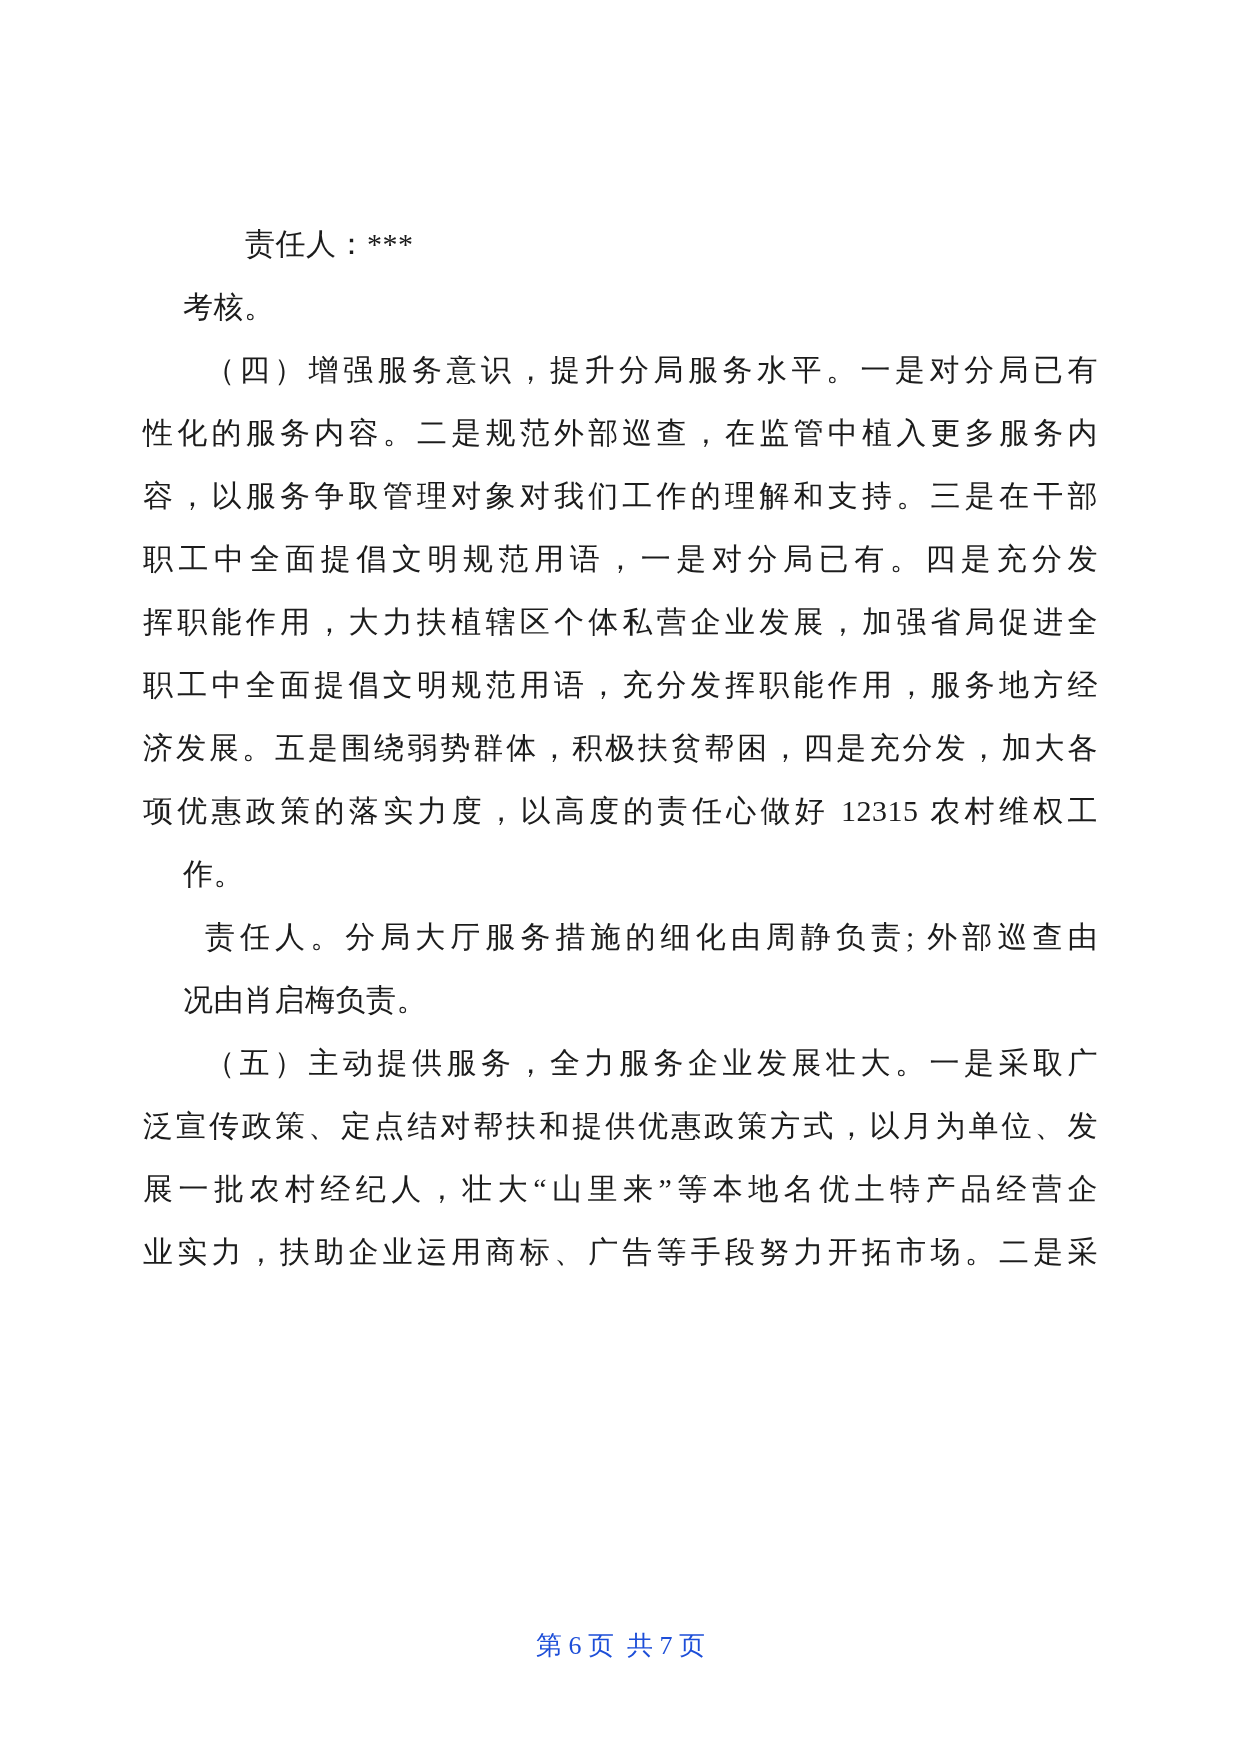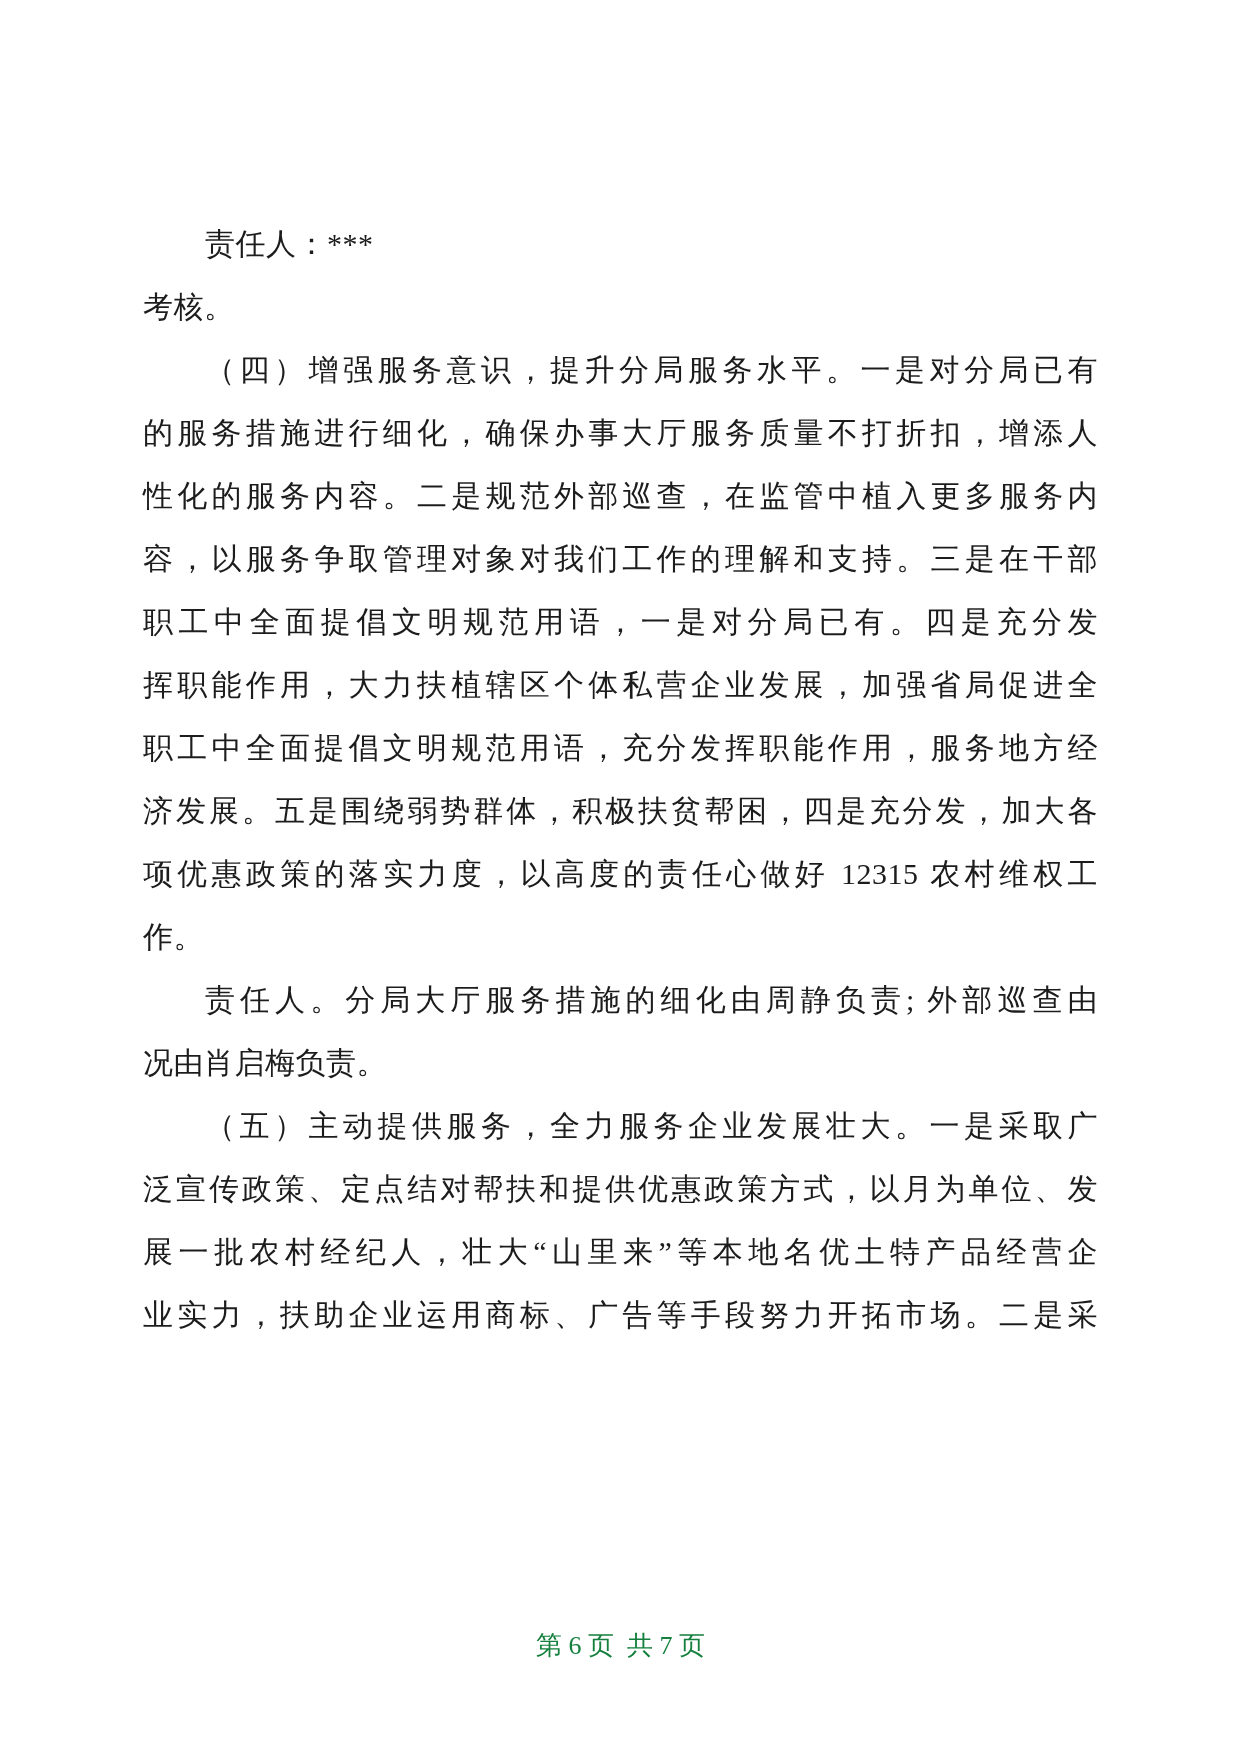--- a/index.html
+++ b/index.html
@@ -29,41 +29,41 @@
     text-align: justify;
     text-align-last: justify;
     text-justify: inter-ideograph;
     letter-spacing: 0.5px;
   }
   .line.indent {
     text-indent: 62px;
   }
   .line.end {
     text-align-last: left;
+    margin-left: 40px;
   }
   .footer {
     position: absolute;
     left: 0;
     top: 1628px;
     width: 100%;
     text-align: center;
     font-size: 26px;
-    color: #15803d;
+    color: #1d4ed8;
     white-space: pre;
   }
 </style>
 </head>
 <body>
 
 <div class="page">
   <div class="body-text" id="body-text">
       <div class="line indent end">责任人：***</div>
       <div class="line end">考核。</div>
       <div class="line indent">（四）增强服务意识，提升分局服务水平。一是对分局已有</div>
-      <div class="line">的服务措施进行细化，确保办事大厅服务质量不打折扣，增添人</div>
       <div class="line">性化的服务内容。二是规范外部巡查，在监管中植入更多服务内</div>
       <div class="line">容，以服务争取管理对象对我们工作的理解和支持。三是在干部</div>
       <div class="line">职工中全面提倡文明规范用语，一是对分局已有。四是充分发</div>
       <div class="line">挥职能作用，大力扶植辖区个体私营企业发展，加强省局促进全</div>
       <div class="line">职工中全面提倡文明规范用语，充分发挥职能作用，服务地方经</div>
       <div class="line">济发展。五是围绕弱势群体，积极扶贫帮困，四是充分发，加大各</div>
       <div class="line">项优惠政策的落实力度，以高度的责任心做好 12315 农村维权工</div>
       <div class="line end">作。</div>
       <div class="line indent">责任人。分局大厅服务措施的细化由周静负责; 外部巡查由</div>
       <div class="line end">况由肖启梅负责。</div>

